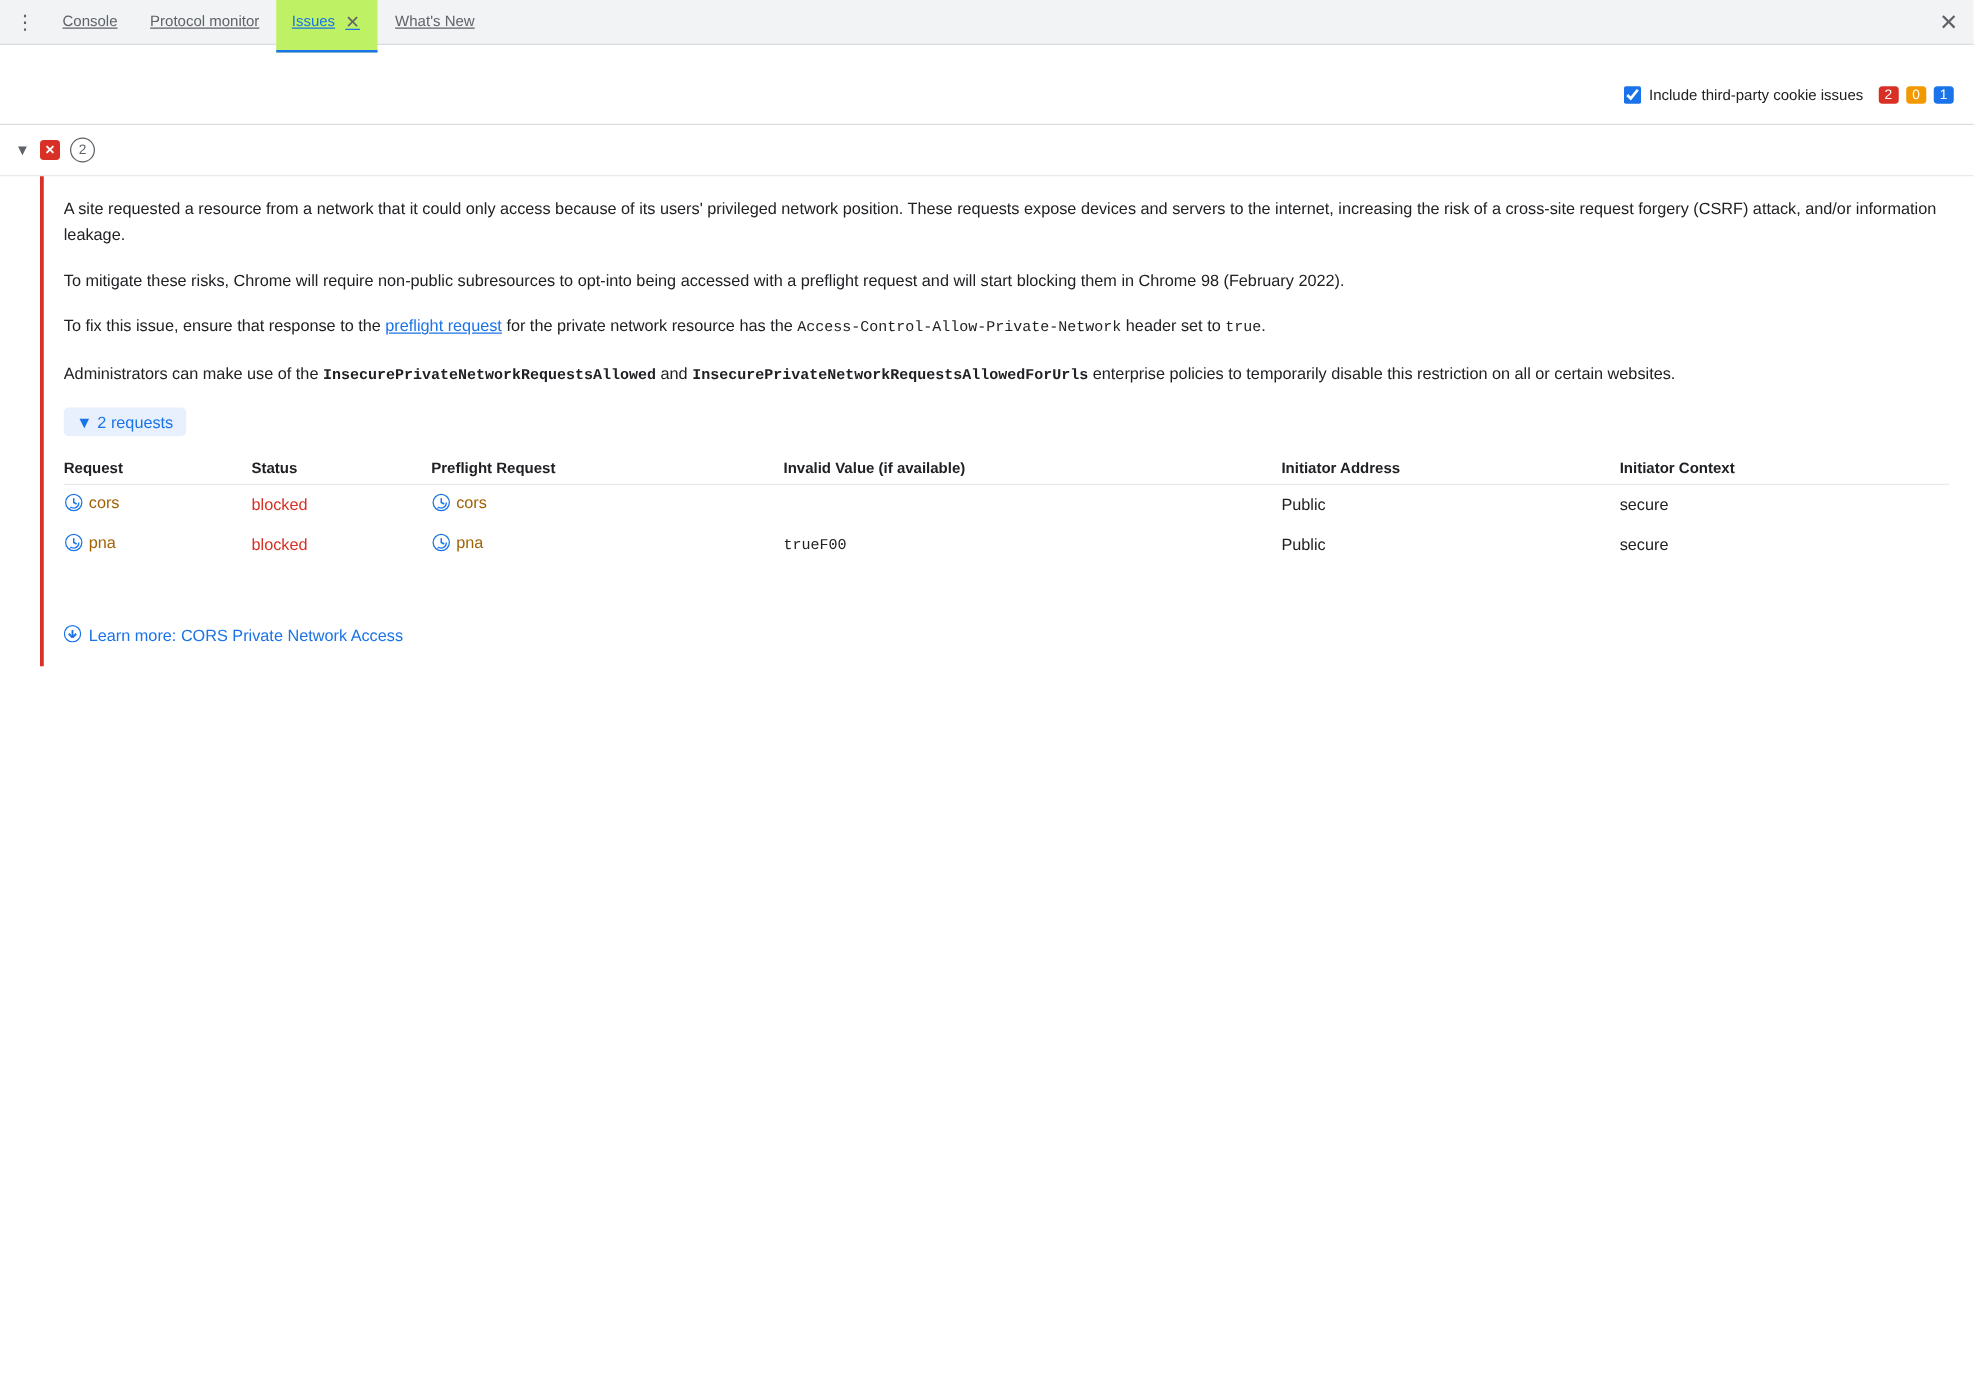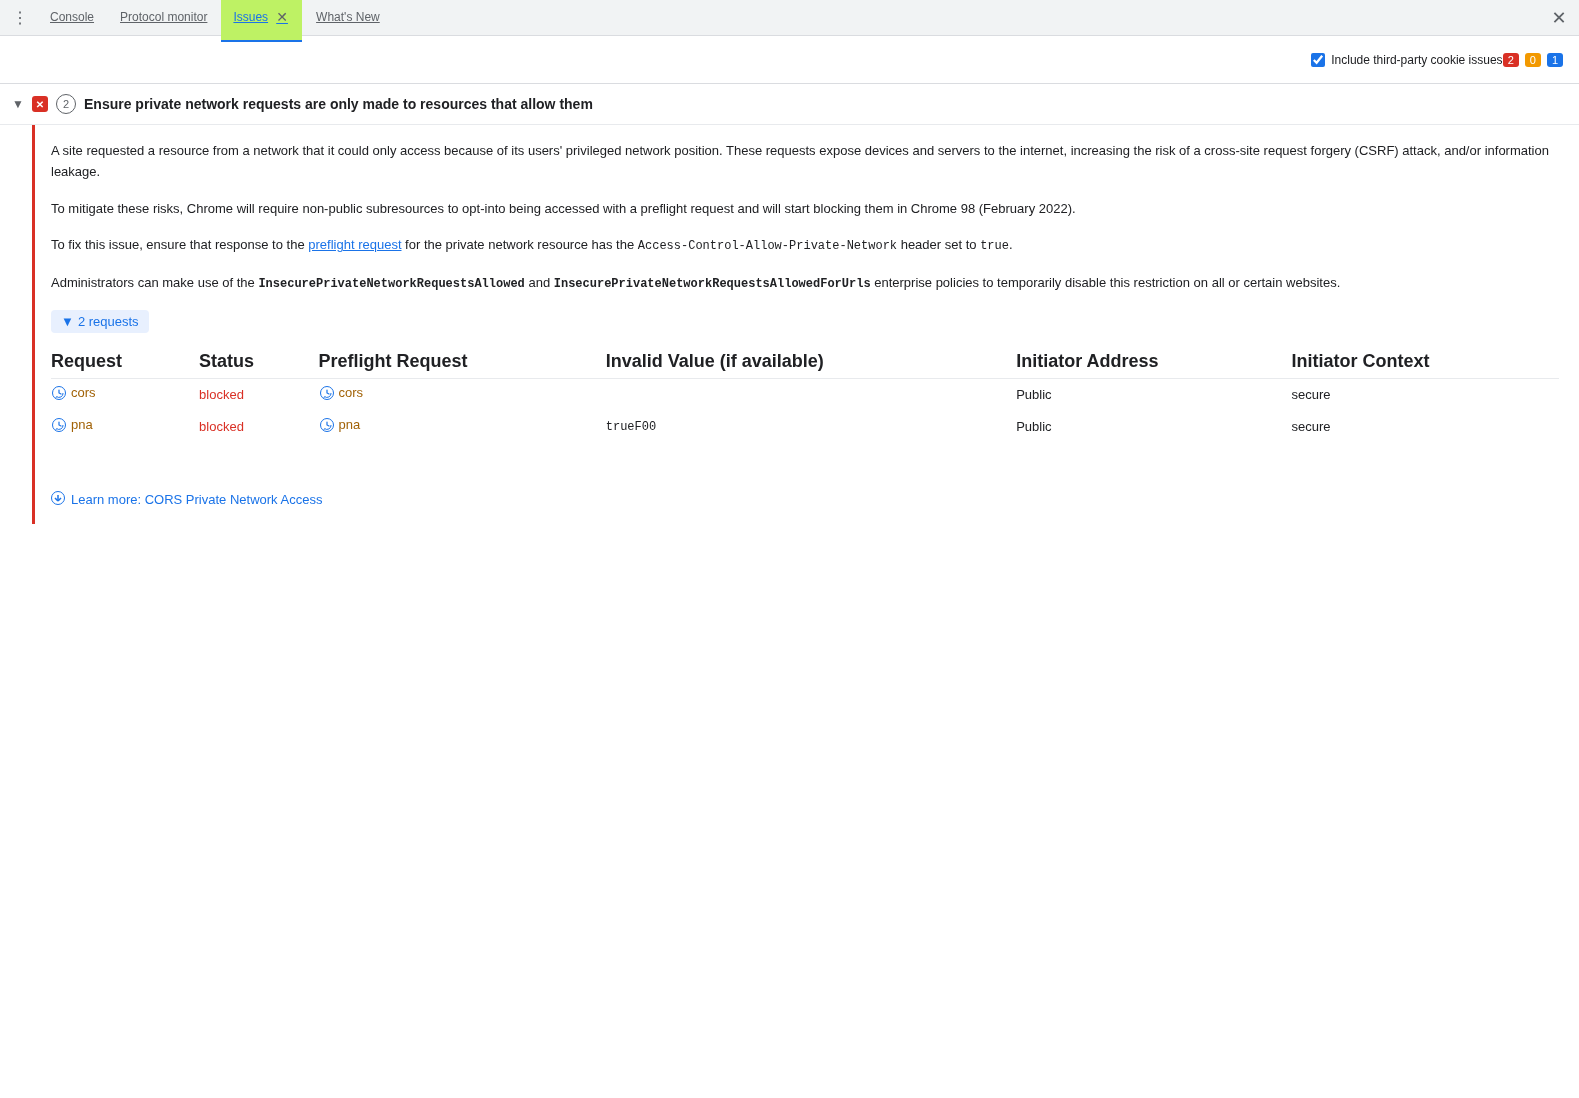--- a/index.html
+++ b/index.html
@@ -79,21 +79,22 @@
 
     
     .toolbar {
       display: flex;
       align-items: center;
       justify-content: flex-end;
       padding: 4px 16px;
       border-bottom: 1px solid #dadce0;
       background: #fff;
       height: 48px;
-      gap: 0;
+      gap: 12px;
+      margin-top: 16px;
     }
     .checkbox-label {
       display: flex;
       align-items: center;
       gap: 6px;
       font-size: 12px;
       color: #202124;
     }
     .checkbox-label input[type="checkbox"] {
       accent-color: #1a73e8;
@@ -244,21 +245,21 @@
       width: 100%;
       border-collapse: collapse;
       font-size: 13px;
     }
     .requests-table th {
       text-align: left;
       font-weight: 600;
       padding: 6px 12px 6px 0;
       color: #202124;
       border-bottom: 1px solid #e8eaed;
-      font-size: 18px;
+      font-size: 12px;
     }
     .requests-table td {
       padding: 6px 12px 6px 0;
       color: #202124;
       border-bottom: 1px solid transparent;
       vertical-align: middle;
     }
     .status-blocked {
       color: #d93025;
     }
@@ -343,21 +344,20 @@
     </span>
   </div>
 </div>
 
 <div class="main-content">
 
   <div class="issue-header">
     <span class="chevron-icon">▼</span>
     <span class="error-badge">✕</span>
     <span class="count-badge">2</span>
-    <span class="issue-title">Ensure private network requests are only made to resources that allow them</span>
   </div>
 
   <div class="issue-body">
     <div class="red-bar"></div>
     <div class="issue-content">
 
       <p>A site requested a resource from a network that it could only access because of its users' privileged network position. These requests expose devices and servers to the internet, increasing the risk of a cross-site request forgery (CSRF) attack, and/or information leakage.</p>
 
       <p>To mitigate these risks, Chrome will require non-public subresources to opt-into being accessed with a preflight request and will start blocking them in Chrome 98 (February 2022).</p>
 

